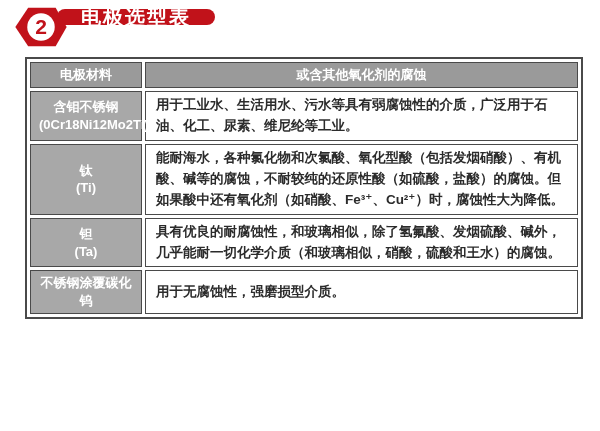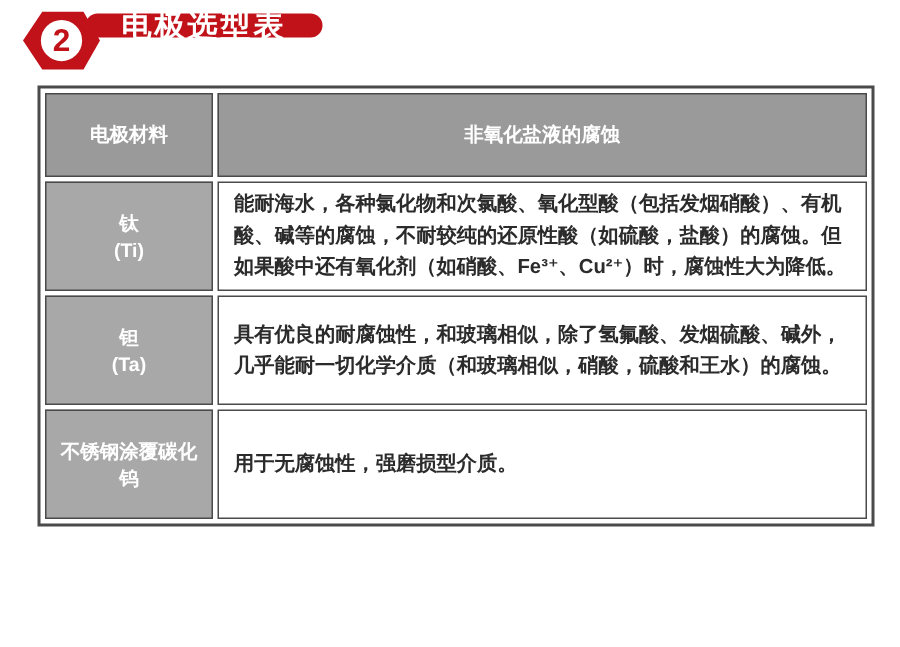--- a/index.html
+++ b/index.html
@@ -54,21 +54,21 @@
     margin: 7px 0 0 25px;
     width: 558px;
     border-collapse: separate;
     border-spacing: 3px;
     border: 2px solid #4a4a4a;
     background: #ffffff;
     table-layout: fixed;
   }
   .sel-table td, .sel-table th {
     border: 1px solid #4a4a4a;
-    padding: 18px 8px;
+    padding: 3px 8px;
     box-sizing: border-box;
   }
   .sel-table th {
     background: #9a9a9a;
     color: #ffffff;
     font-size: 13px;
     font-weight: bold;
     height: 26px;
     text-align: center;
   }
@@ -116,21 +116,28 @@
   </div>
 
   <table class="sel-table">
     <colgroup>
         <col class="col-material">
         <col>
       </colgroup>
     <tbody>
         <tr>
       <th>电极材料</th>
-      <th>非氧化盐液的腐蚀</th>
+      <th>或含其他氧化剂的腐蚀</th>
+    </tr>
+    <tr class="h42">
+      <td class="mat">
+        <span class="mat-name">含钼不锈钢</span>
+        <span class="mat-code">(0Cr18Ni12Mo2Ti)</span>
+      </td>
+      <td class="desc">用于工业水、生活用水、污水等具有弱腐蚀性的介质，广泛用于石油、化工、尿素、维尼纶等工业。</td>
     </tr>
     <tr class="h64">
       <td class="mat">
         <span class="mat-name">钛</span>
         <span class="mat-code">(Ti)</span>
       </td>
       <td class="desc">能耐海水，各种氯化物和次氯酸、氧化型酸（包括发烟硝酸）、有机酸、碱等的腐蚀，不耐较纯的还原性酸（如硫酸，盐酸）的腐蚀。但如果酸中还有氧化剂（如硝酸、Fe³⁺、Cu²⁺）时，腐蚀性大为降低。</td>
     </tr>
     <tr class="h42">
       <td class="mat">

